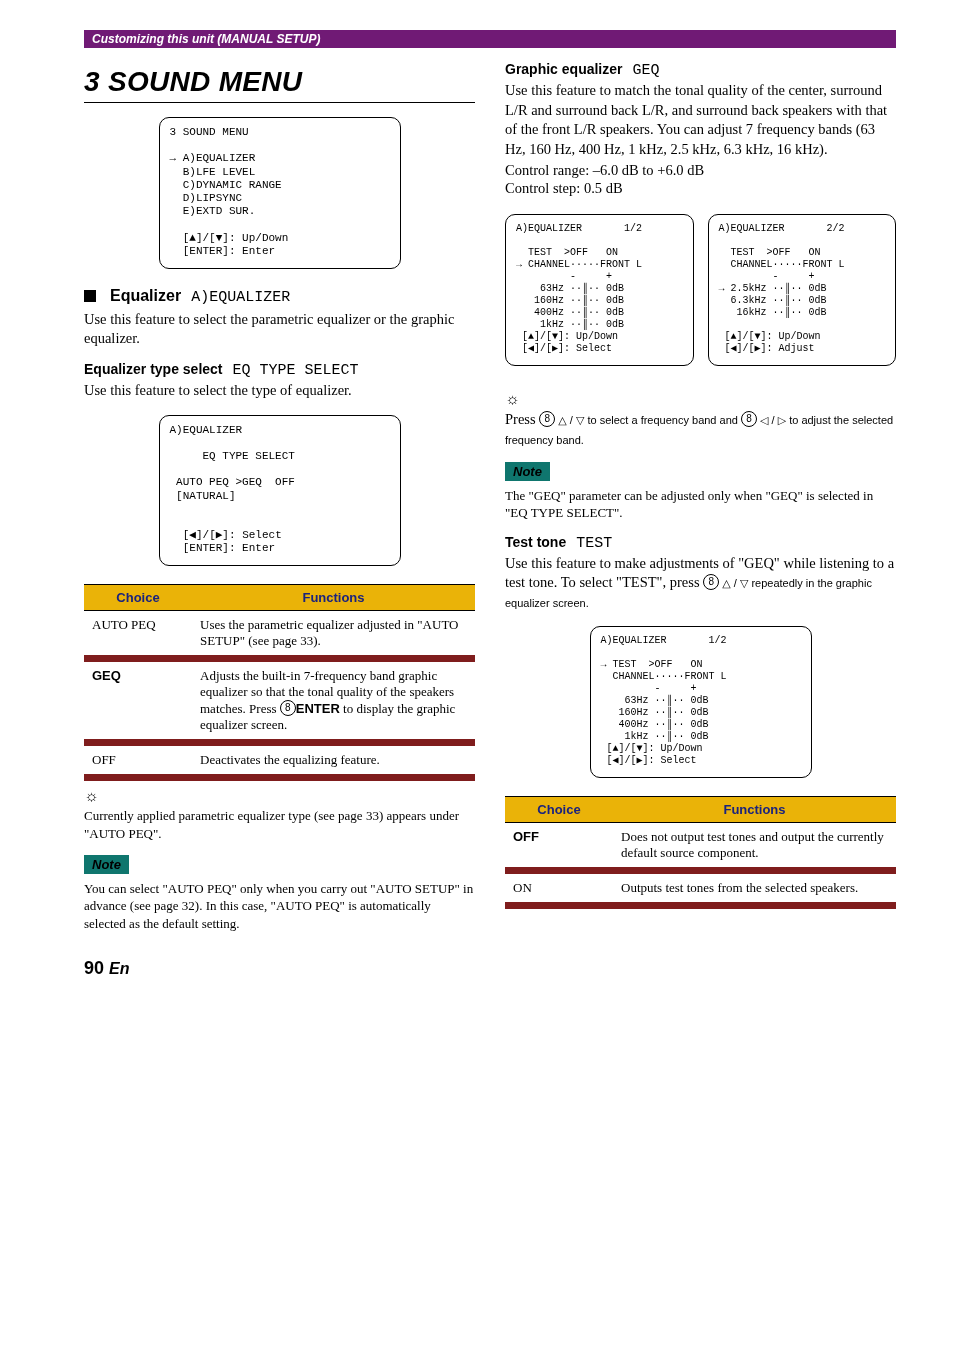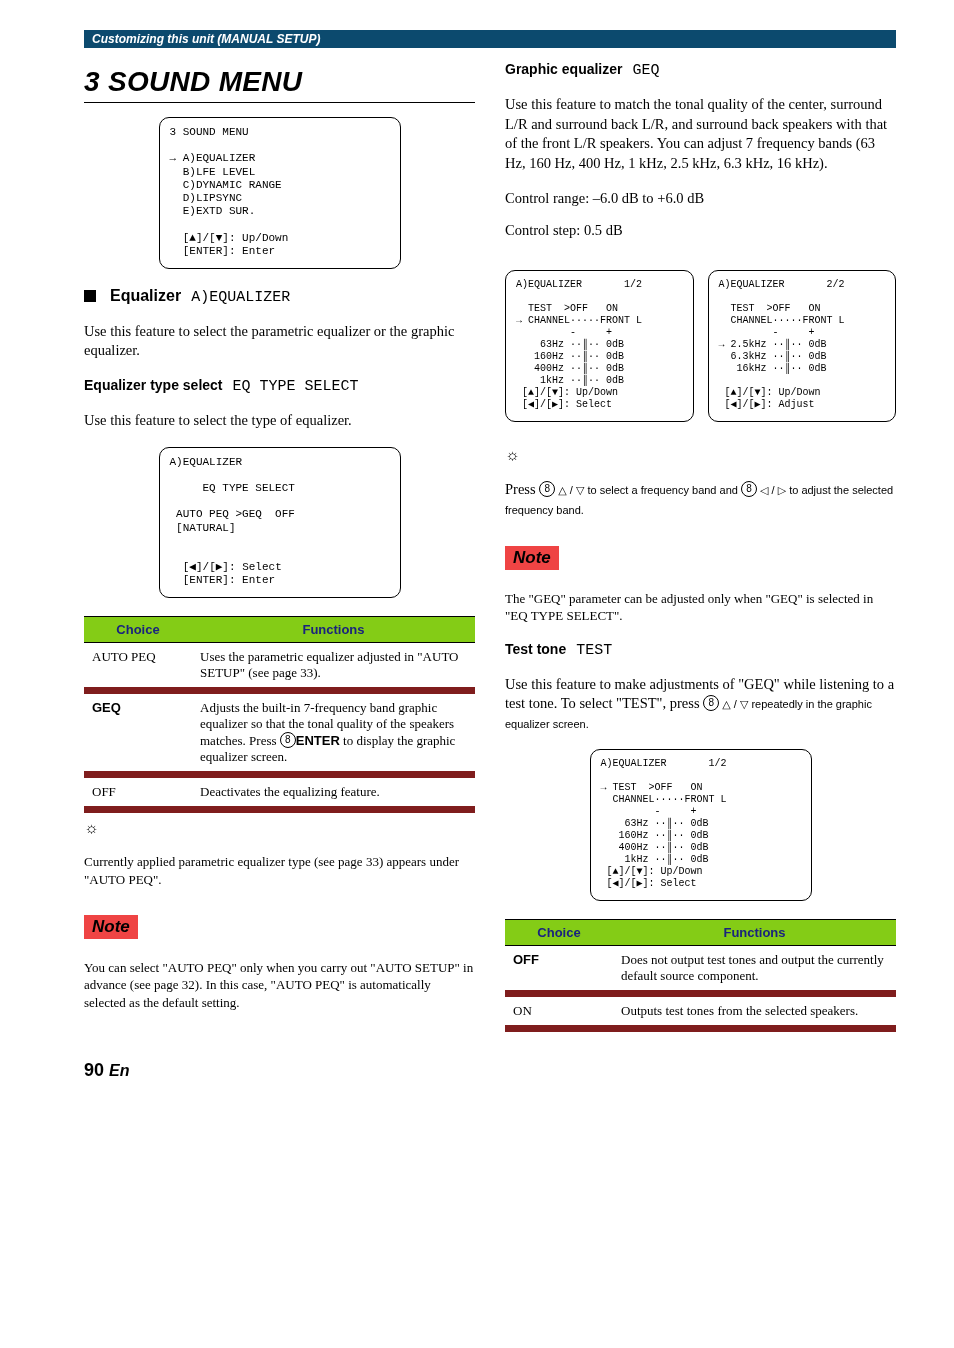--- a/index.html
+++ b/index.html
@@ -8,21 +8,21 @@
     background: #fff;
     font-family: "Times New Roman", Times, serif;
     color: #000;
     width: 954px;
   }
   .page {
     padding: 30px 58px 30px 84px;
     box-sizing: border-box;
   }
   .black-bar {
-    background: #0c4a6e;
+    background: #701a75;
     color: #fff;
     font-family: Arial, Helvetica, sans-serif;
     font-weight: bold;
     font-style: italic;
     font-size: 12px;
     padding: 2px 8px;
     margin-bottom: 8px;
   }
   .columns {
     display: flex;
@@ -38,21 +38,21 @@
     font-weight: 900;
     font-size: 28px;
     margin: 10px 0 4px 0;
     letter-spacing: 0.3px;
   }
   .title-rule {
     border: 0;
     border-top: 1px solid #000;
     margin: 0 0 10px 0;
   }
-  p { margin: 16px 0; font-size: 14.5px; line-height: 1.35; }
+  p { margin: 2px 0; font-size: 14.5px; line-height: 1.35; }
   .lcd-box {
     border: 1px solid #000;
     border-radius: 10px;
     width: 220px;
     margin: 14px auto 18px auto;
     padding: 8px 10px 10px 10px;
     font-family: "Courier New", monospace;
     font-size: 11px;
     line-height: 1.2;
     white-space: pre;
@@ -98,21 +98,21 @@
     align-items: baseline;
     gap: 10px;
   }
   table.choice {
     width: 100%;
     border-collapse: collapse;
     font-size: 13px;
     margin: 8px 0 4px 0;
   }
   table.choice th {
-    background: #84cc16;
+    background: #eab308;
     font-family: Arial, Helvetica, sans-serif;
     font-weight: bold;
     color: #1a237e;
     padding: 5px 8px;
     border-top: 1px solid #000;
     border-bottom: 1px solid #000;
     text-align: center;
   }
   table.choice td {
     border-bottom: 7px solid #7f1d1d;
@@ -127,25 +127,25 @@
   table.choice td.c1.bold {
     font-family: Arial, Helvetica, sans-serif;
     font-weight: bold;
   }
   .tip-icon {
     font-size: 16px;
     margin: 6px 0 0 0;
   }
   .note-box {
     display: inline-block;
-    background: #ef4444;
+    background: #0f766e;
     font-family: Arial, Helvetica, sans-serif;
     font-style: italic;
     font-weight: bold;
-    font-size: 17px;
+    font-size: 13px;
     padding: 2px 8px;
     margin: 10px 8px 4px 0;
   }
   .small { font-size: 13px; }
   .page-num {
     font-family: Arial, Helvetica, sans-serif;
     font-weight: bold;
     font-size: 18px;
     margin-top: 24px;
   }

